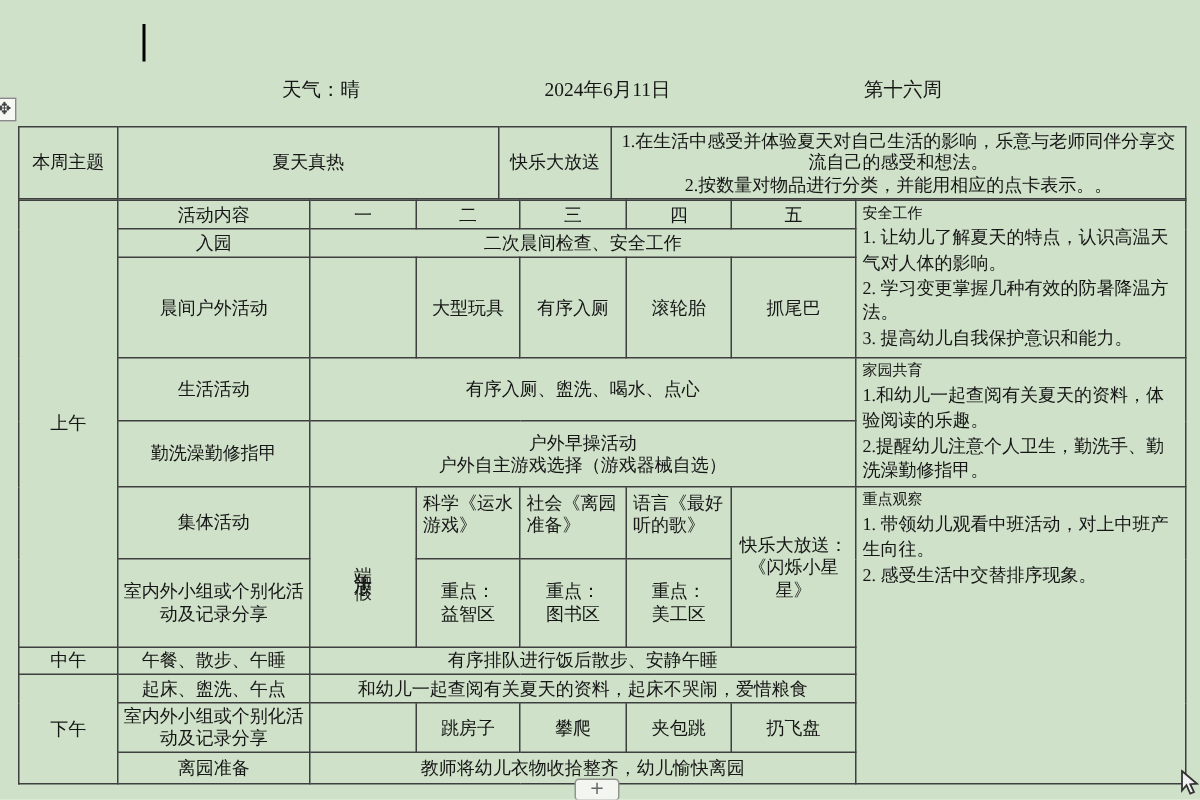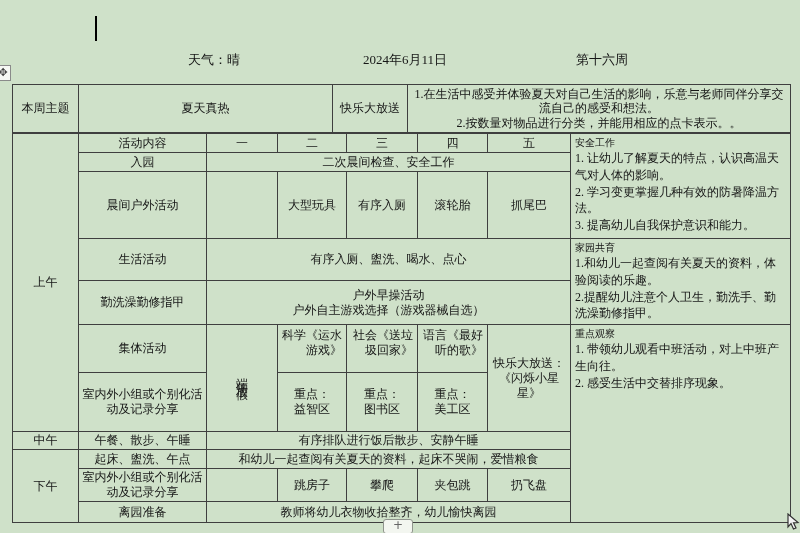--- a/index.html
+++ b/index.html
@@ -25,21 +25,21 @@
   table{ border-collapse:collapse; table-layout:fixed; }
   td{
     border:1px solid #3f3f3f; font-size:12px; line-height:1.25;
     text-align:center; vertical-align:middle; padding:1px 2px;
     overflow:hidden; word-break:break-all;
   }
   .t1{ position:absolute; left:12px; top:84px; width:778px; height:46px; }
   .t2{ position:absolute; left:12px; top:133px; width:778px; }
   .pre{ white-space:pre-line; }
   td.tl{ text-align:center; vertical-align:top; padding:2px 5px; }
-  td.subject{ text-align:right; vertical-align:top; padding:3px 4px; }
+  td.subject{ text-align:left; vertical-align:top; padding:3px 4px; }
   .vtext span{
     writing-mode:vertical-rl; text-orientation:upright;
     letter-spacing:4px; line-height:1;
   }
   td.note{ text-align:left; vertical-align:top; padding:2px 4px; line-height:1.4; }
   td.note .nt{ font-size:10px; }
   
   .move-handle{
     position:absolute; left:-5px; top:65px; width:16px; height:16px;
     background:#f6f8f4; border:1px solid #8a8a8a; box-sizing:border-box;
@@ -135,21 +135,21 @@
     </tr>
     <tr style="height:41px">
       <td>勤洗澡勤修指甲</td>
       <td colspan="5" class="pre">户外早操活动
 户外自主游戏选择（游戏器械自选）</td>
     </tr>
     <tr style="height:48px">
       <td>集体活动</td>
       <td rowspan="2" class="vtext"><span>端午放假</span></td>
       <td class="subject">科学《运水游戏》</td>
-      <td class="subject">社会《送垃圾回家》</td>
+      <td class="subject">社会《离园准备》</td>
       <td class="subject">语言《最好听的歌》</td>
       <td rowspan="2" class="pre">快乐大放送：
 《闪烁小星星》</td>
       <td rowspan="6" class="note">
         <div class="nt">重点观察</div>
         <div class="pre">1. 带领幼儿观看中班活动，对上中班产生向往。
 2. 感受生活中交替排序现象。</div>
       </td>
     </tr>
     <tr style="height:59px">

